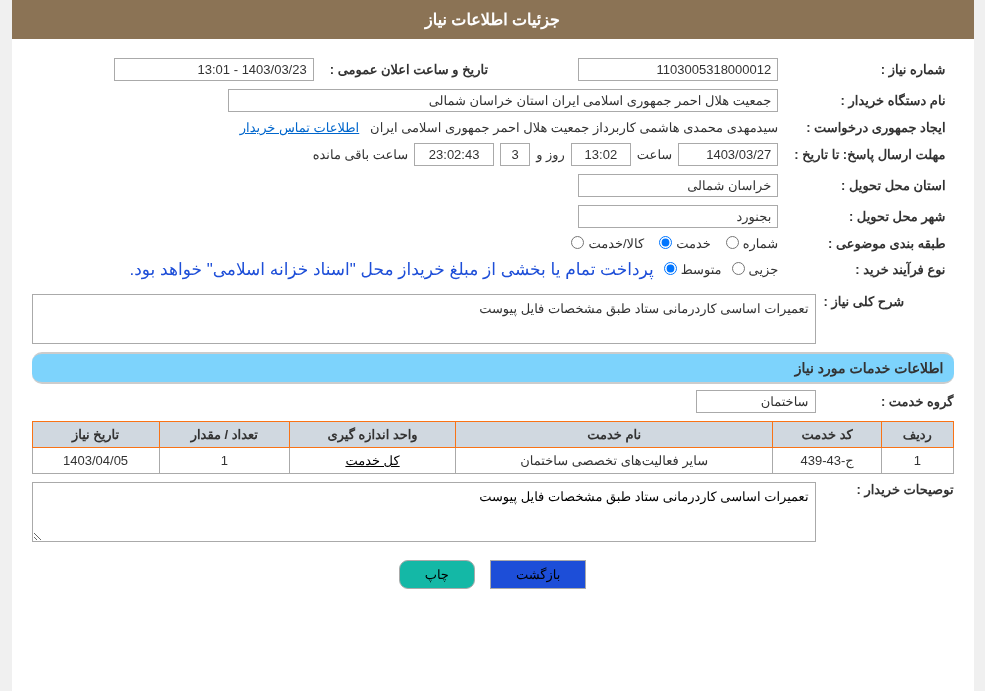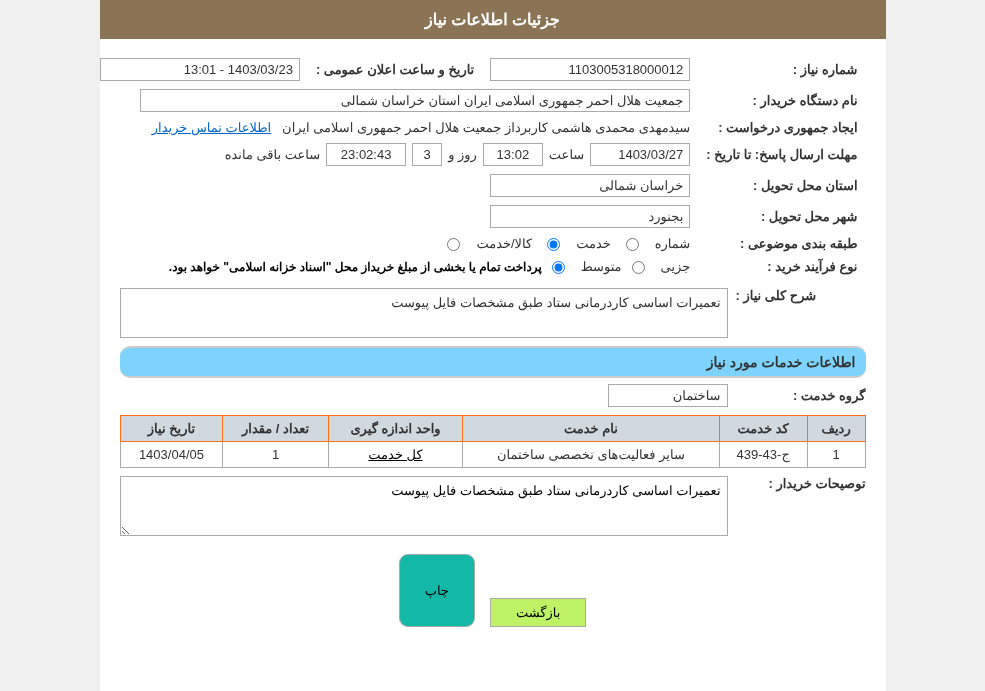--- a/index.html
+++ b/index.html
@@ -4,21 +4,21 @@
   <style>
     * { box-sizing: border-box; margin: 0; padding: 0; }
     body {
       font-family: Tahoma, Arial, sans-serif;
       background: #f0f0f0;
       direction: rtl;
       font-size: 13px;
       color: #333;
     }
     .page-wrapper {
-      width: 786px;
+      width: 962px;
       min-height: 691px;
       background: #fff;
       margin: 0 auto;
     }
     .header-bar {
       background: #8b7355;
       color: #fff;
       text-align: center;
       padding: 10px 20px;
       font-size: 16px;
@@ -65,32 +65,31 @@
       color: #333;
       border-radius: 10px;
     }
     .radio-group {
       display: inline-flex;
       gap: 15px;
       align-items: center;
     }
     .radio-item {
       display: flex;
-      align-items: flex-end;
-      gap: 16px;
+      align-items: flex-start;
+      gap: 4px;
     }
     .link-blue {
       color: #0066cc;
       text-decoration: underline;
       cursor: pointer;
     }
     .note-text {
-      color: #000000;
-      font-size: 12px;
-      font-weight: bold;
+      color: #1d4ed8;
+      font-size: 17px;
     }
     .textarea-box {
       border: 1px solid #aaa;
       background: #fff;
       padding: 6px;
       width: 100%;
       min-height: 50px;
       text-align: right;
       resize: none;
     }
@@ -128,22 +127,21 @@
       cursor: pointer;
       font-family: Tahoma, Arial, sans-serif;
       font-size: 13px;
       background: #f5f5f5;
     }
     .btn-print {
       background: #14b8a6;
       border-radius: 9px;
     }
     .btn-back {
-      background: #bef264;
-      margin-top: 44px;
+      background: #1d4ed8;
     }
     .inline-row {
       display: flex;
       align-items: center;
       gap: 6px;
     }
     .small-input {
       border: 1px solid #aaa;
       background: #fff;
       padding: 3px 5px;

